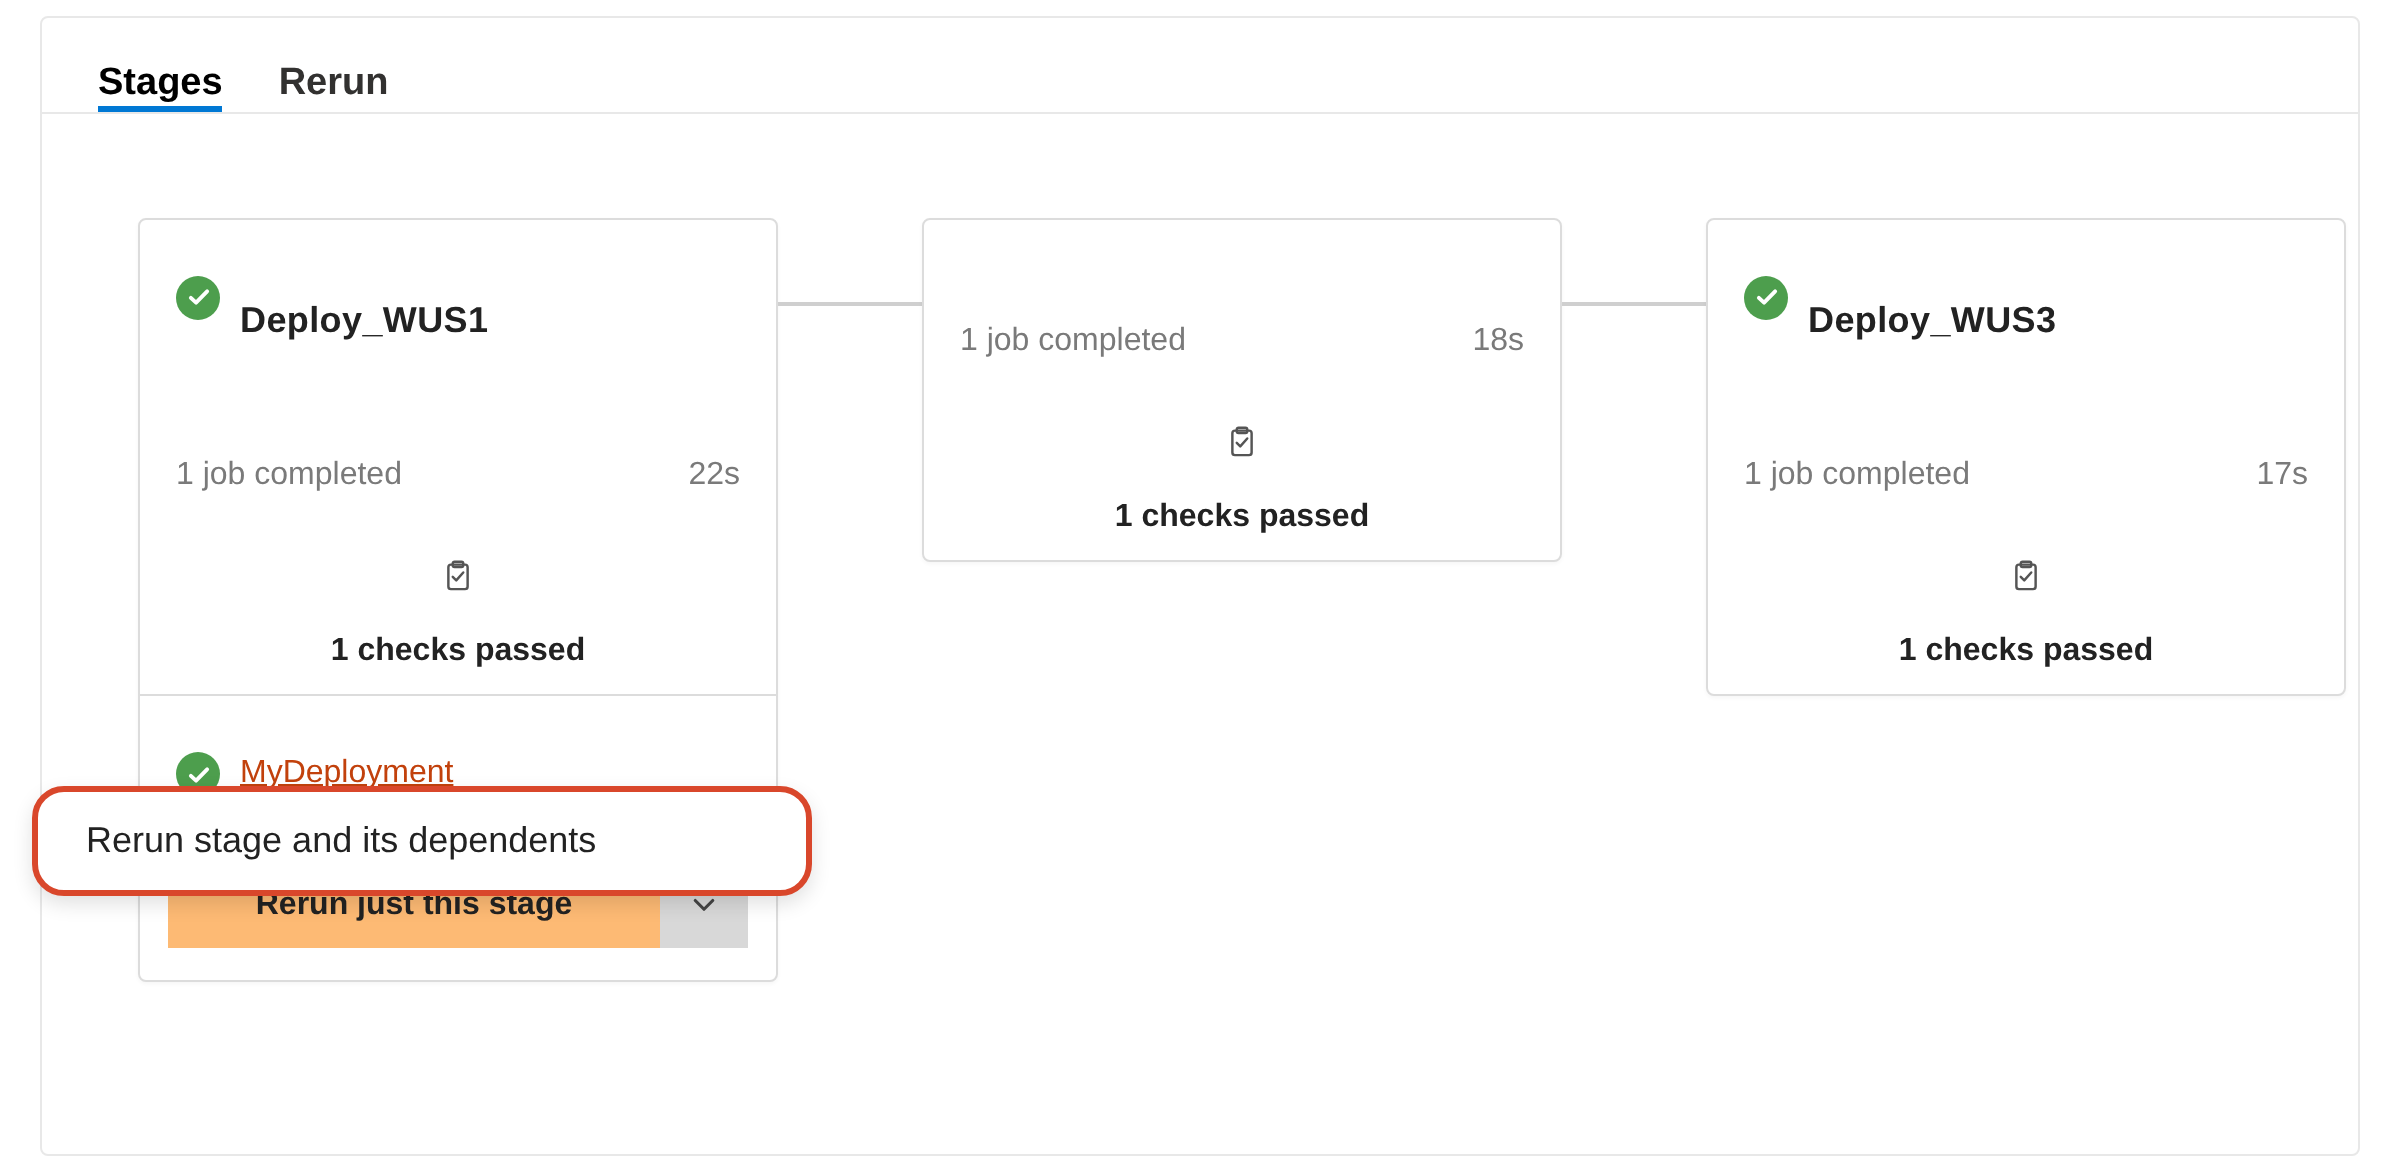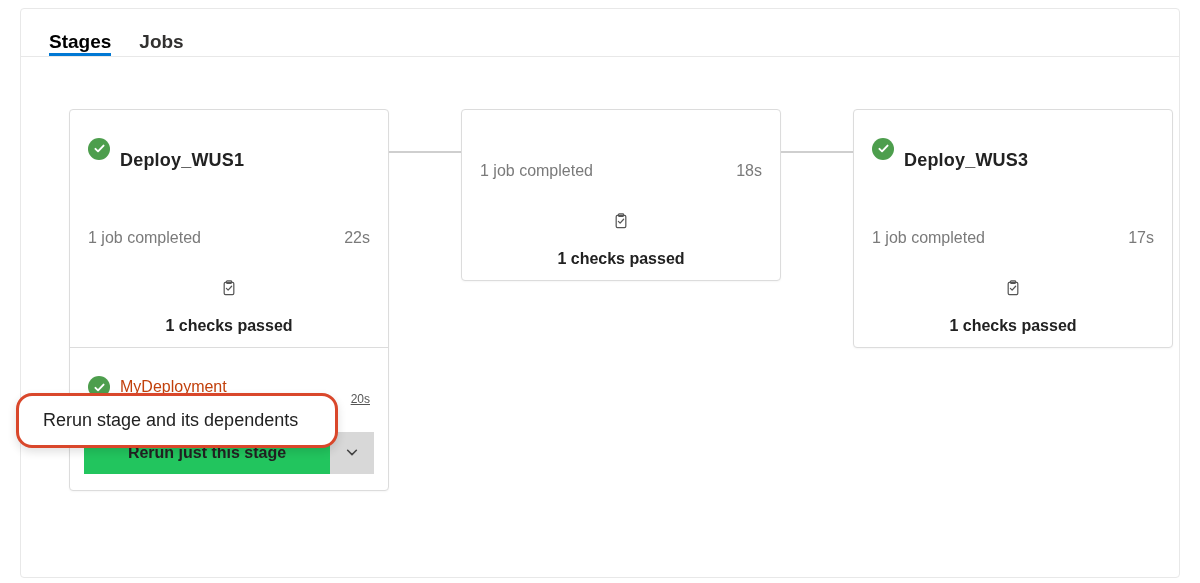--- a/index.html
+++ b/index.html
@@ -134,21 +134,21 @@
       text-decoration: underline;
       margin-top: 24px;
     }
     .rerun-split {
       display: flex;
       width: 100%;
       margin-top: 12px;
     }
     .rerun-main {
       flex: 1;
-      background: #22c55e;
+      background: #fdba74;
       border: none;
       padding: 12px 10px;
       font-size: 16px;
       font-weight: 700;
       color: #222;
       cursor: pointer;
       text-align: center;
     }
     .rerun-chev {
       width: 44px;
@@ -157,41 +157,41 @@
       display: flex;
       align-items: center;
       justify-content: center;
       cursor: pointer;
     }
     .rerun-chev svg { width: 14px; height: 14px; stroke: #444; }
     .dropdown {
       position: absolute;
       top: 336px;
       left: -5px;
-      width: 322px;
+      width: 390px;
       background: #fff;
       border: 3px solid #d9472b;
       border-radius: 16px;
       padding: 14px 24px;
       font-size: 18px;
       color: #222;
       box-shadow: 0 4px 10px rgba(0,0,0,0.12);
     }
   </style>
 </head>
 <body>
 
 <div class="panel">
 
   <div class="tabbar">
     <div class="tab selected">
       <span>Stages</span>
     </div>
     <div class="tab">
-      <span>Jobs</span>
+      <span>Rerun</span>
     </div>
   </div>
 
   <div class="canvas">
     <div class="stages-row">
 
       <div class="stage-card">
         <div class="stage-head">
           <span class="check-icon">
             <svg viewBox="0 0 16 16">

